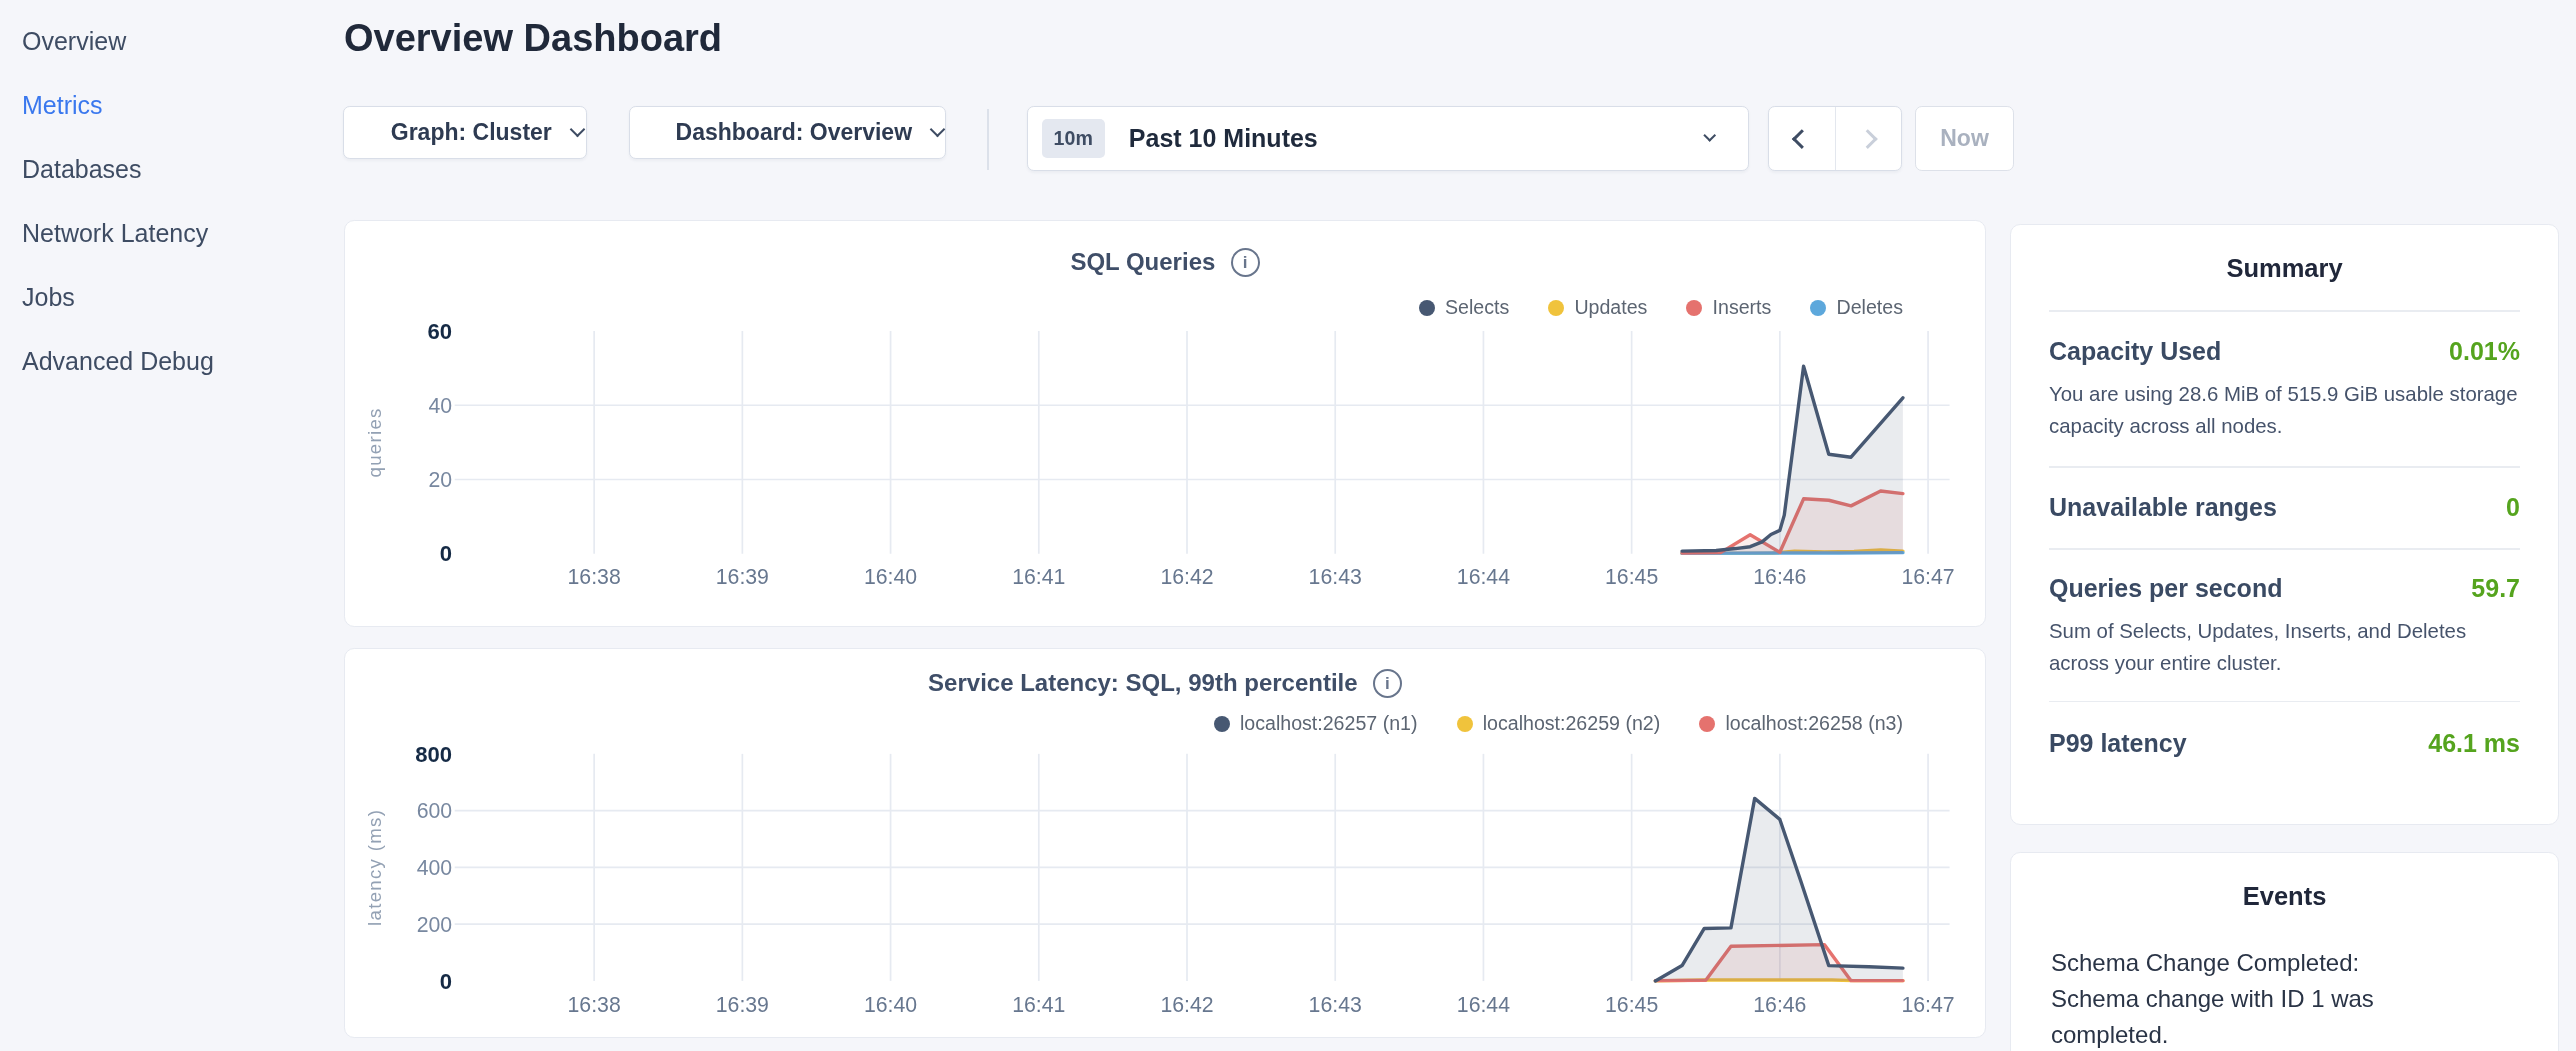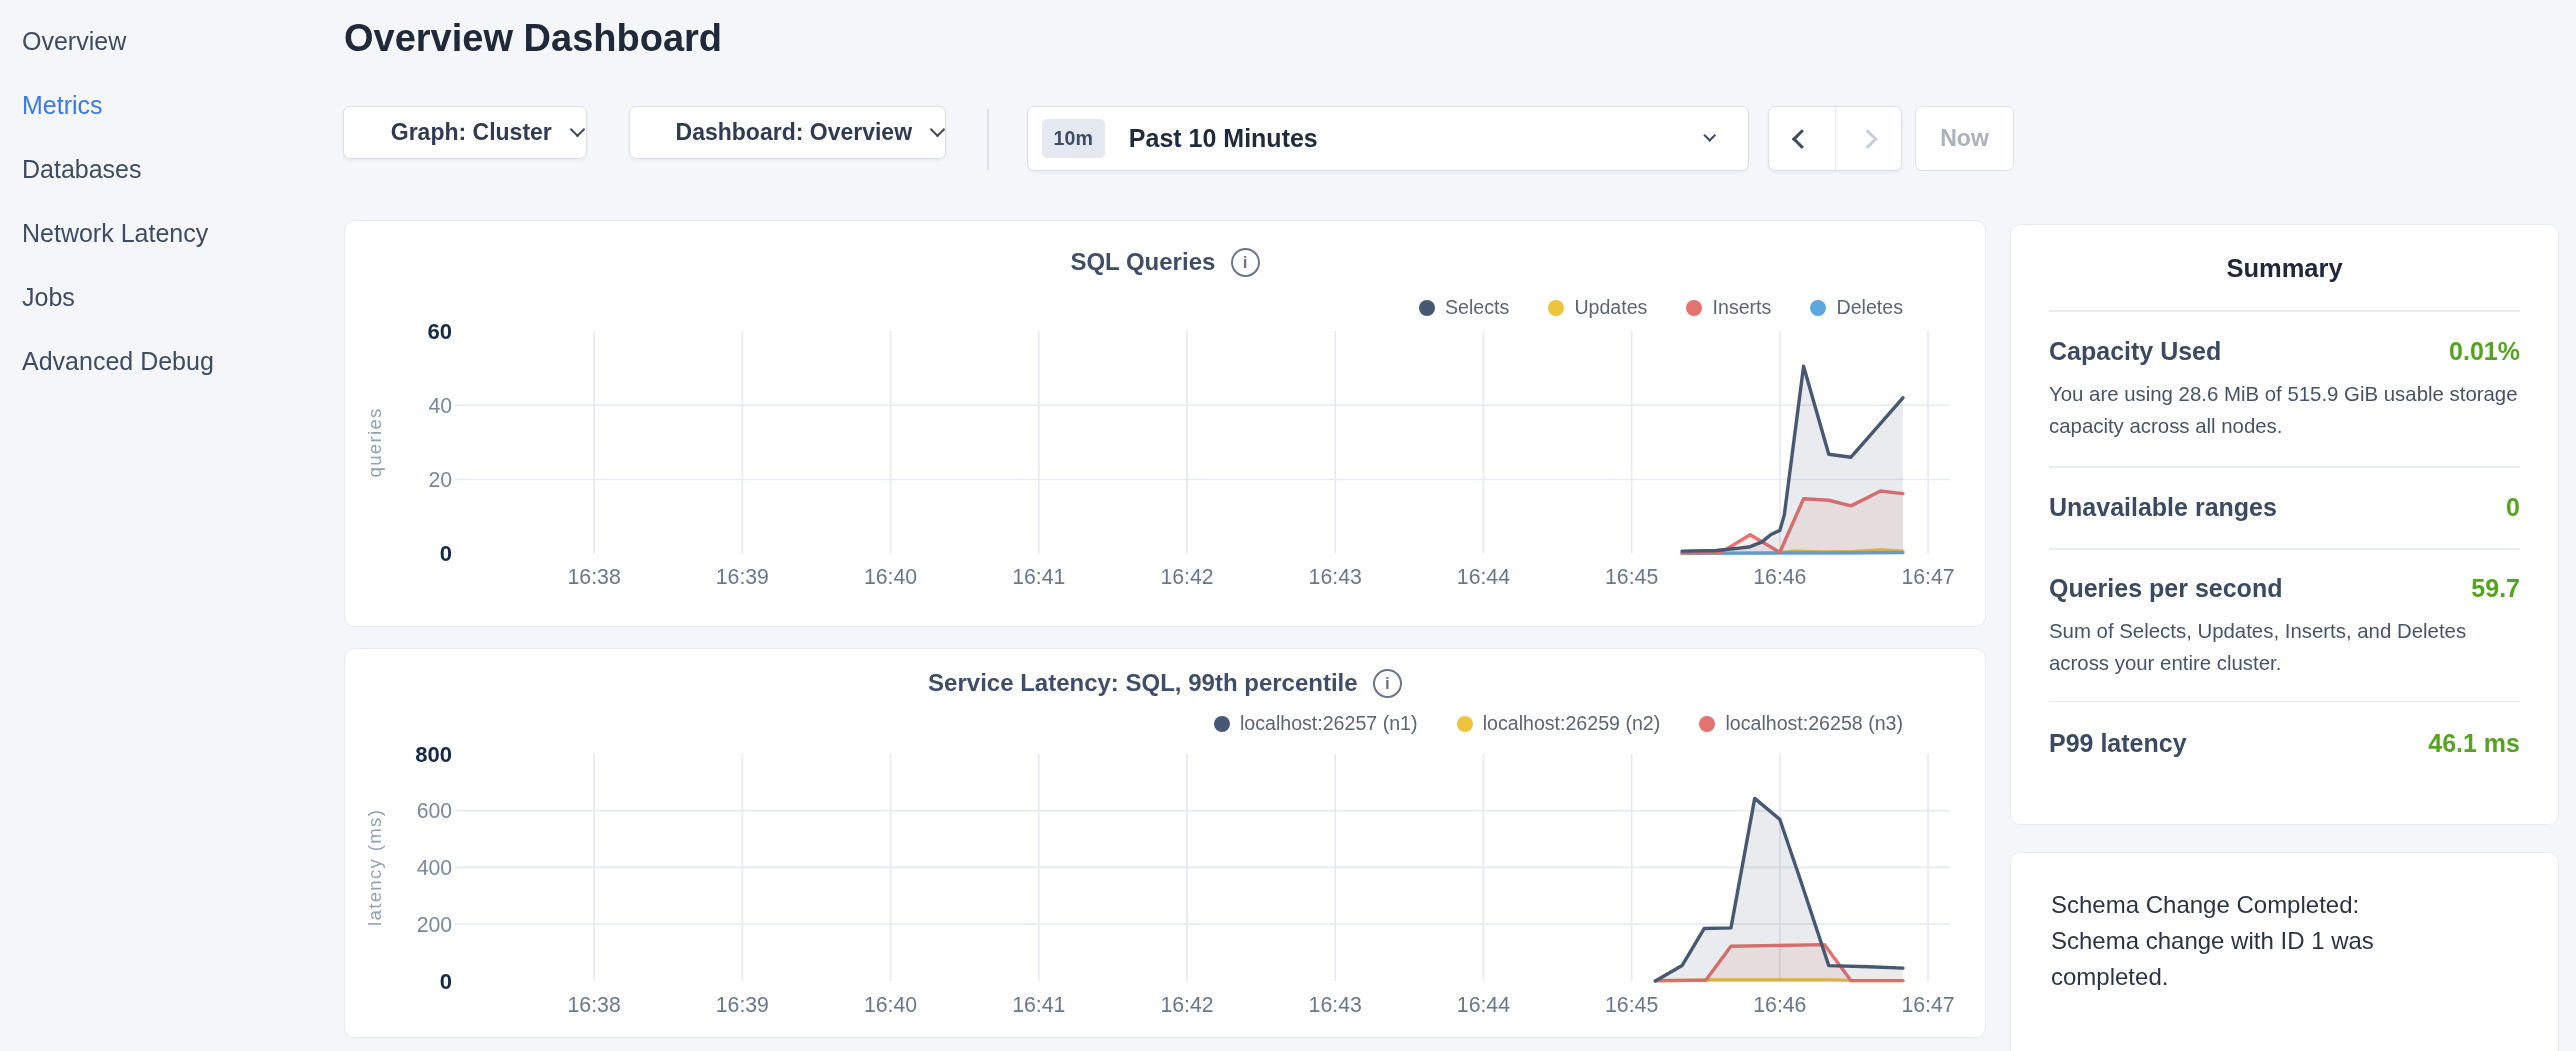--- a/index.html
+++ b/index.html
@@ -288,17 +288,18 @@
 
     <div class="srow" id="row-p99">
       <span class="lbl">P99 latency</span>
       <span class="val">46.1 ms</span>
     </div>
   </div>
 </div>
 
 <div class="card" id="events-card">
   <div class="inner">
+    <div class="panel-title">Events</div>
     <p class="event-msg">Schema Change Completed: Schema change with ID 1 was completed.</p>
 
   </div>
 </div>
 
 
 </body></html>

